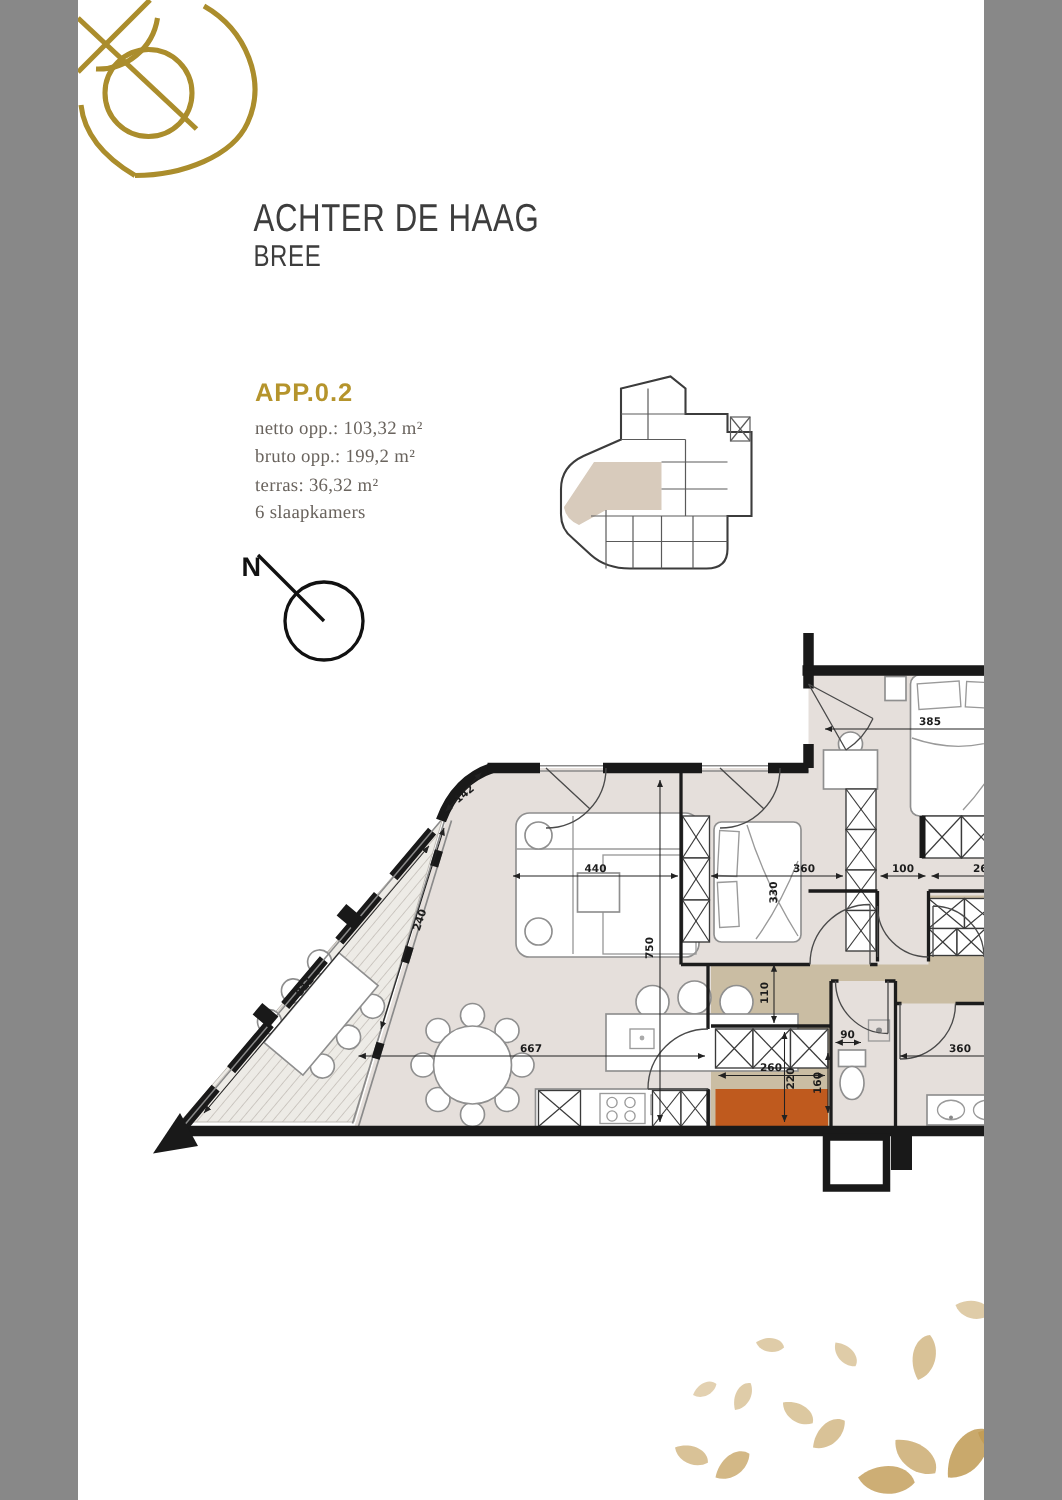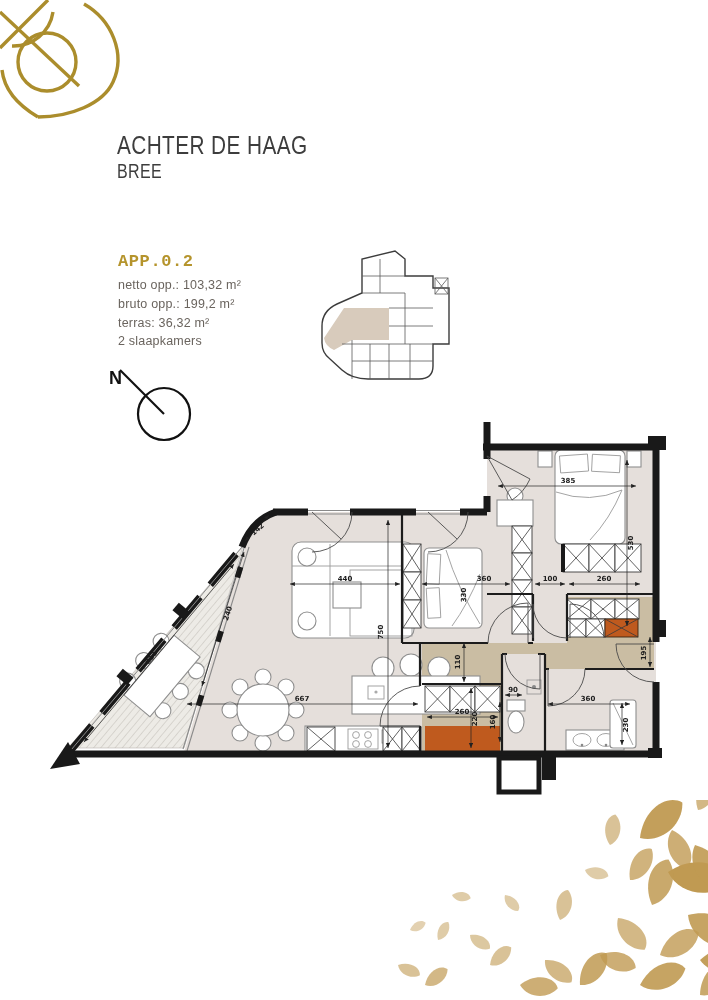--- a/index.html
+++ b/index.html
@@ -1,24 +1,24 @@
 <!DOCTYPE html>
 <html style="--gold: #b5942c; --wall: #191919;"><head>
 <meta charset="utf-8">
 <style>
   html,body{margin:0;padding:0;background:#888;}
-  .page{position:relative;width:708px;height:1000px;background:#ffffff;overflow:hidden;
+  .page{position:relative;width:604px;height:1000px;background:#ffffff;overflow:hidden;
         font-family:"Liberation Sans",sans-serif;margin:0 auto;}
   .abs{position:absolute;}
   .brand-title{left:117px;top:130px;font-size:26px;color:#3d3d3d;letter-spacing:.5px;
       transform:scaleX(.8);transform-origin:left top;white-space:nowrap;font-weight:500;}
   .brand-sub{left:117px;top:160px;font-size:20px;color:#3d3d3d;letter-spacing:.5px;
       transform:scaleX(.8);transform-origin:left top;font-weight:500;}
-  .unit-code{left:118px;top:252px;font-size:17px;font-weight:bold;color:var(--gold,#b5942c);letter-spacing:.6px;font-family:Liberation Mono, monospace;}
-  .unit-info{left:118px;top:276px;font-size:12.5px;color:#6a645e;line-height:1.5;letter-spacing:.2px;}
+  .unit-code{left:118px;top:252px;font-size:17px;font-weight:bold;color:var(--gold,#b5942c);letter-spacing:.6px;}
+  .unit-info{left:118px;top:276px;font-size:12.5px;color:#6a645e;line-height:1.5;letter-spacing:.2px;font-family:Liberation Serif, serif;}
   .dimlab{font:700 7px "DejaVu Sans",sans-serif;fill:#1c1c1c;text-anchor:middle;}
   .dim{stroke:#222;stroke-width:.7;}
   .wallthick{stroke:var(--wall,#191919);stroke-width:7;fill:none;}
   .wallthin{stroke:#1c1c1c;stroke-width:2.2;fill:none;}
   .furn{fill:#fff;stroke:#8f8f8f;stroke-width:1.1;}
   .furnl{fill:none;stroke:#9a9a9a;stroke-width:.9;}
   .door{fill:none;stroke:#4a4a4a;stroke-width:.9;}
   .xbox{fill:#fff;stroke:#3a3a3a;stroke-width:.9;}
   .xline{stroke:#3a3a3a;stroke-width:.8;}
   .glass{stroke:#8a8a8a;stroke-width:1.1;fill:none;}
@@ -41,21 +41,21 @@
   </svg>
 
   <div class="abs brand-title">ACHTER DE HAAG</div>
   <div class="abs brand-sub">BREE</div>
 
   <div class="abs unit-code">APP.0.2</div>
   <div class="abs unit-info">
     <div>netto opp.: 103,32 m²</div>
     <div>bruto opp.: 199,2 m²</div>
     <div>terras: 36,32 m²</div>
-    <div>2 slaapkamers</div>
+    <div>6 slaapkamers</div>
   </div>
 
   <svg class="abs" style="left:98px;top:358px" width="110" height="92" viewBox="0 0 110 92">
     <circle cx="66" cy="56" r="26" fill="none" stroke="#111" stroke-width="2.2"></circle>
     <line x1="22" y1="12" x2="66" y2="56" stroke="#111" stroke-width="2.2"></line>
     <text x="11" y="26" font-size="18" font-weight="bold" fill="#111" font-family="Liberation Sans, sans-serif">N</text>
   </svg>
 
   <svg class="abs" style="left:292px;top:246px" width="175" height="150" viewBox="0 0 175 150">
     <path fill="#d8cbbc" stroke="none" d="M 32,92 L 52,62 L 97,62 L 97,94 L 60,94 L 42,104 Q 33,100 32,92 Z"></path>

